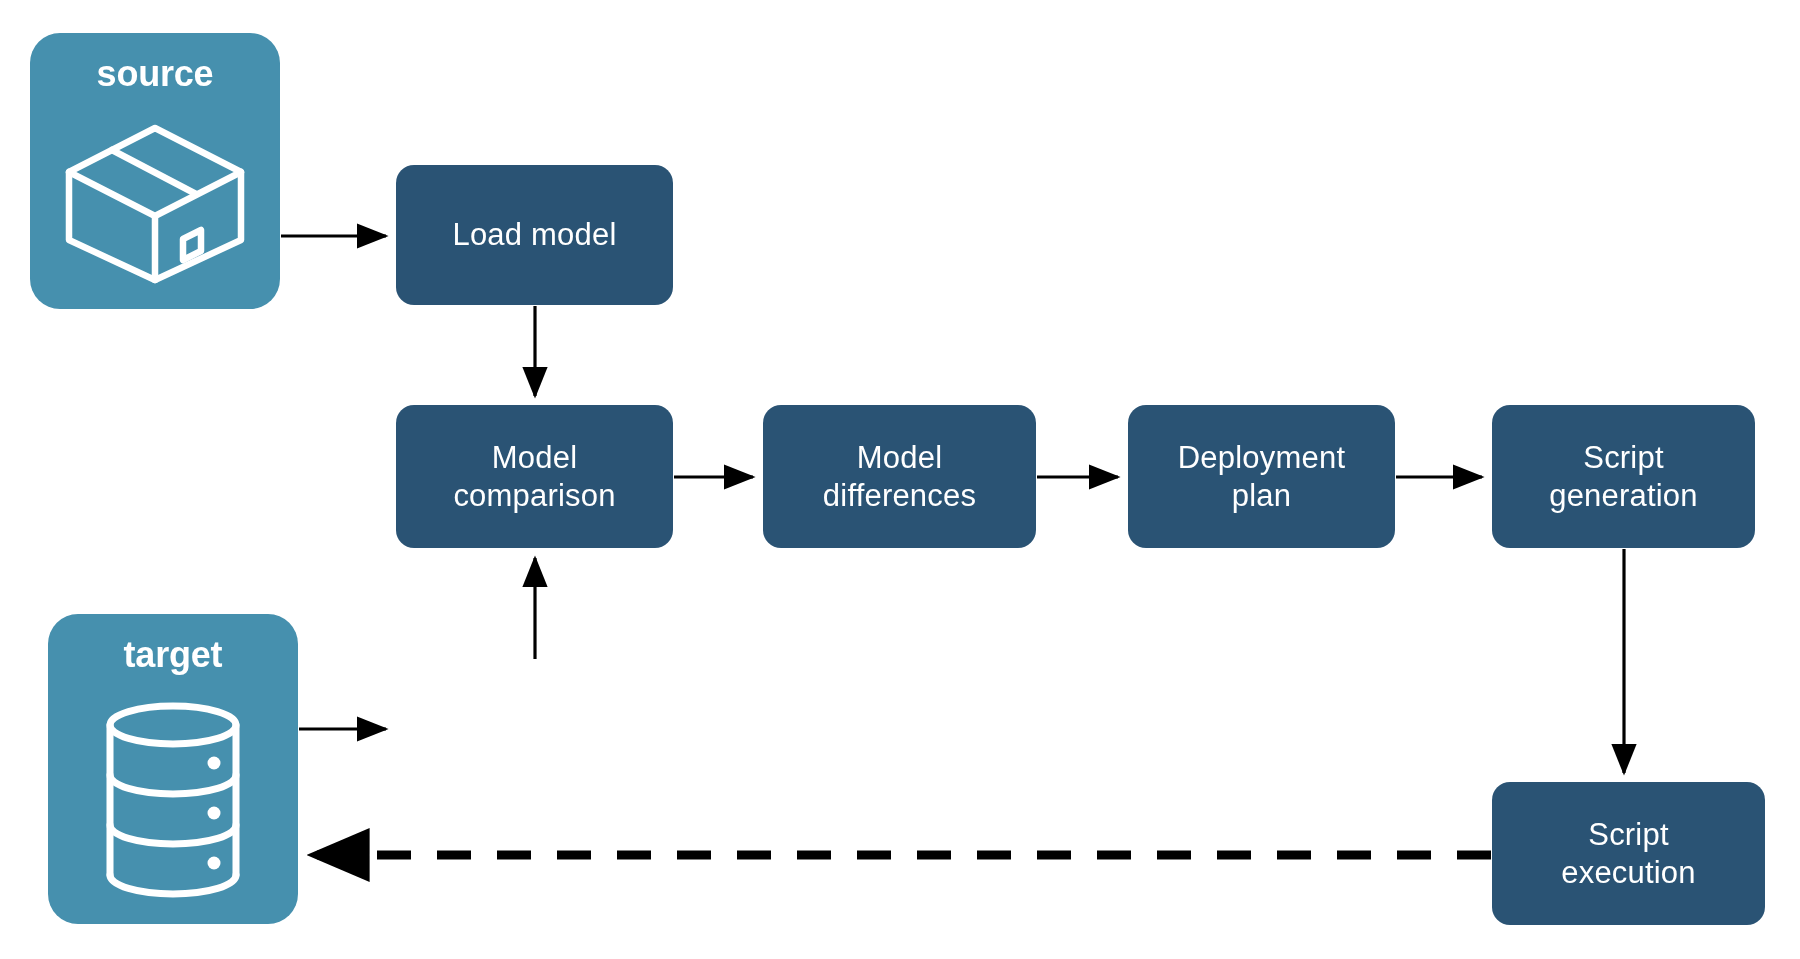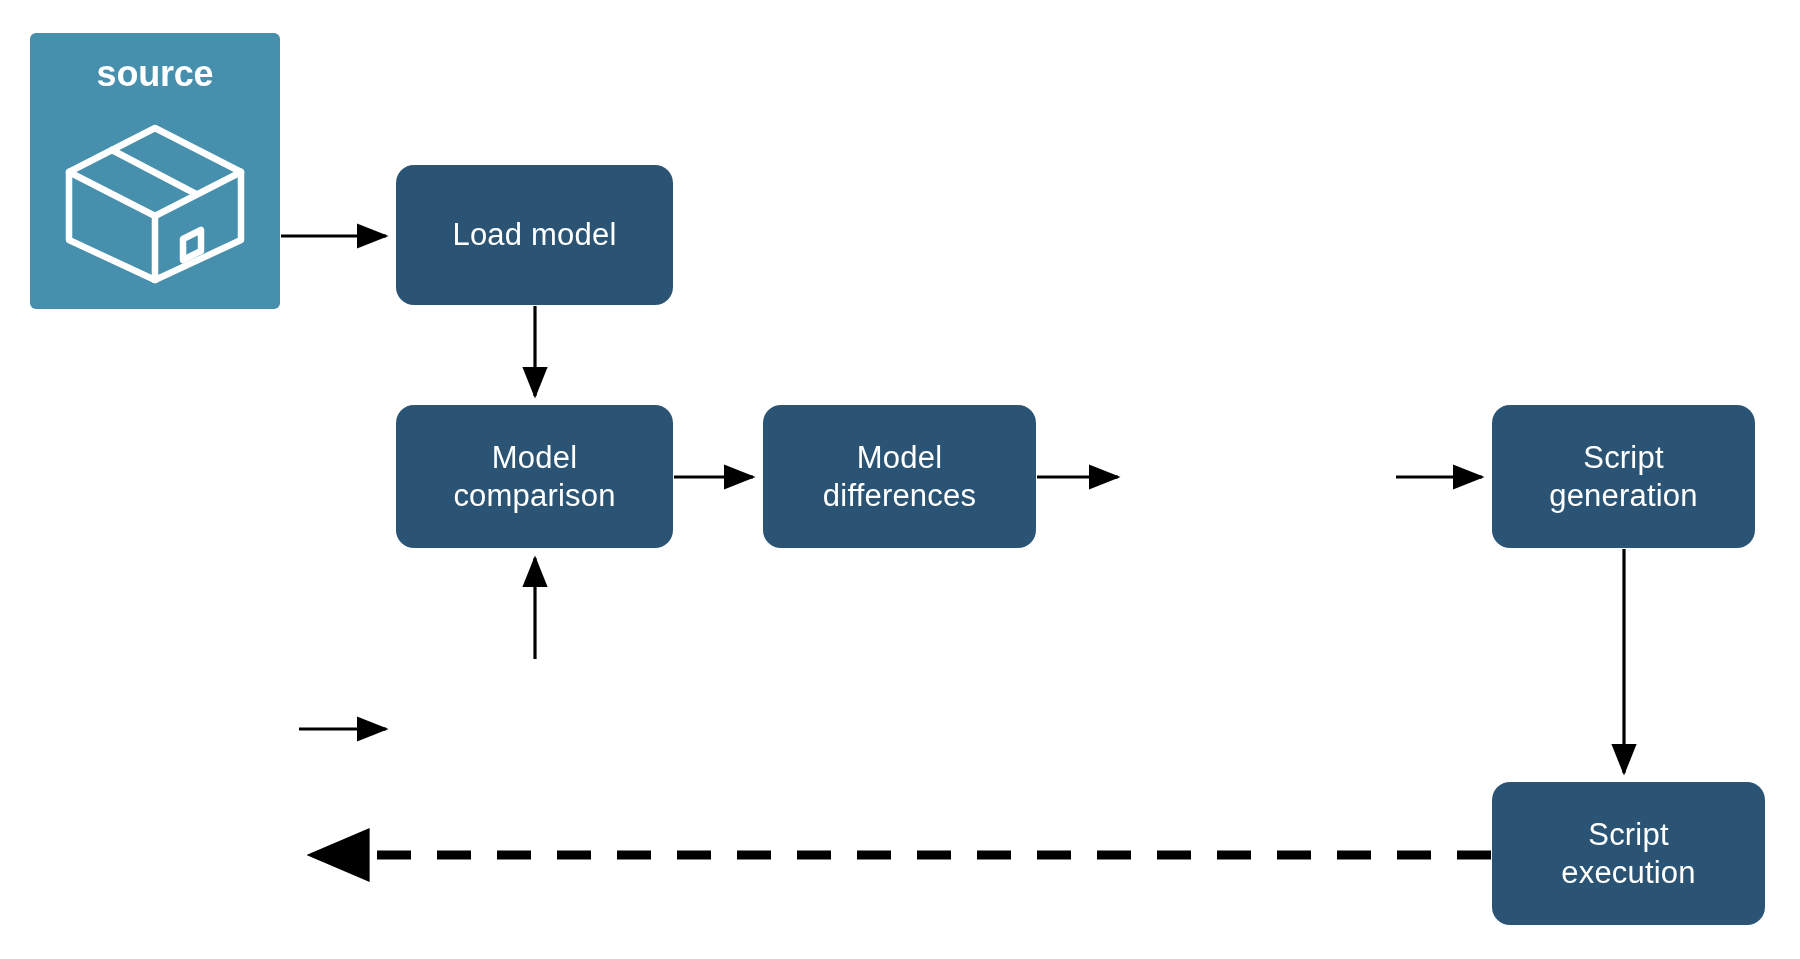--- a/index.html
+++ b/index.html
@@ -41,21 +41,21 @@
     line-height: 1.22;
     font-weight: 400;
     letter-spacing: 0.2px;
   }
   .proc .label {
     padding: 0 10px;
     white-space: pre-line;
   }
   .endpoint {
     background: #4690ae;
-    border-radius: 6px;
+    border-radius: 30px;
     flex-direction: column;
     justify-content: flex-start;
   }
   .endpoint .title {
     font-size: 36px;
     font-weight: bold;
     letter-spacing: -0.2px;
     margin-top: 20px;
     color: #ffffff;
   }
@@ -127,35 +127,57 @@
           <path d="M100 8 L186 52 L186 120 L100 160 L14 120 L14 52 Z"></path>
           <path d="M14 52 L100 96 L186 52"></path>
           <path d="M100 96 L100 160"></path>
           <path d="M57 30 L141 74"></path>
           <path d="M128 119 L146 110 L146 131 L128 140 Z"></path>
         </g>
       </svg>
     </div>
   </div>
 
+  <div class="node endpoint" style="left:48px; top:614px; width:250px; height:310px;">
+    <div class="title">target</div>
+    <div class="glyph">
+      <svg width="175" height="200" viewBox="0 0 175 200" xmlns="http://www.w3.org/2000/svg">
+        <g fill="none" stroke="#ffffff" stroke-width="7" stroke-linejoin="round" stroke-linecap="round">
+          <ellipse cx="87" cy="25" rx="63" ry="19"></ellipse>
+          <path d="M24 25 L24 175"></path>
+          <path d="M150 25 L150 175"></path>
+          <path d="M24 175 a63 19 0 0 0 126 0"></path>
+          <path d="M24 75 a63 19 0 0 0 126 0"></path>
+          <path d="M24 125 a63 19 0 0 0 126 0"></path>
+        </g>
+        <circle cx="128" cy="63" r="6.5" fill="#ffffff"></circle>
+        <circle cx="128" cy="113" r="6.5" fill="#ffffff"></circle>
+        <circle cx="128" cy="163" r="6.5" fill="#ffffff"></circle>
+      </svg>
+    </div>
+  </div>
 
   <div class="node proc" style="left:396px; top:165px; width:277px; height:140px;">
     <span class="label">Load model</span>
   </div>
 
   <div class="node proc" style="left:396px; top:405px; width:277px; height:143px;">
     <span class="label">Model
 comparison</span>
   </div>
 
   <div class="node proc" style="left:763px; top:405px; width:273px; height:143px;">
     <span class="label">Model
 differences</span>
   </div>
 
+  <div class="node proc" style="left:1128px; top:405px; width:267px; height:143px;">
+    <span class="label">Deployment
+plan</span>
+  </div>
 
   <div class="node proc" style="left:1492px; top:405px; width:263px; height:143px;">
     <span class="label">Script
 generation</span>
   </div>
 
 
   <div class="node proc" style="left:1492px; top:782px; width:273px; height:143px;">
     <span class="label">Script
 execution</span>

